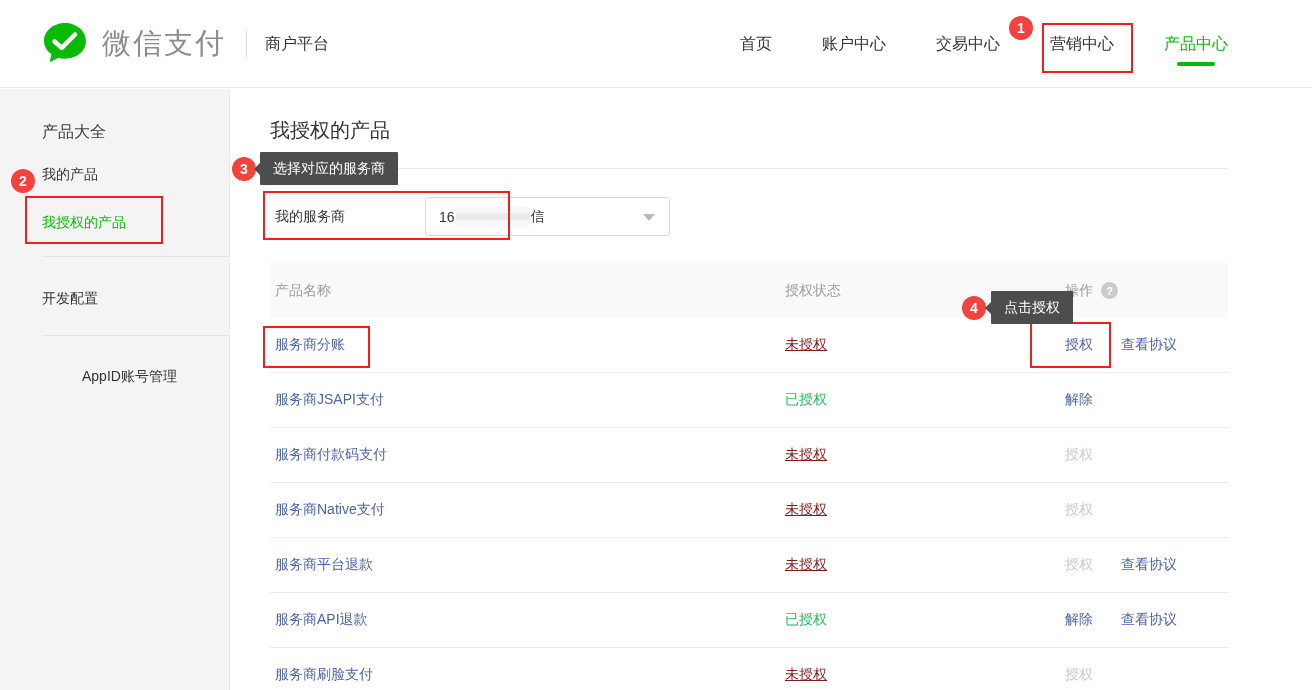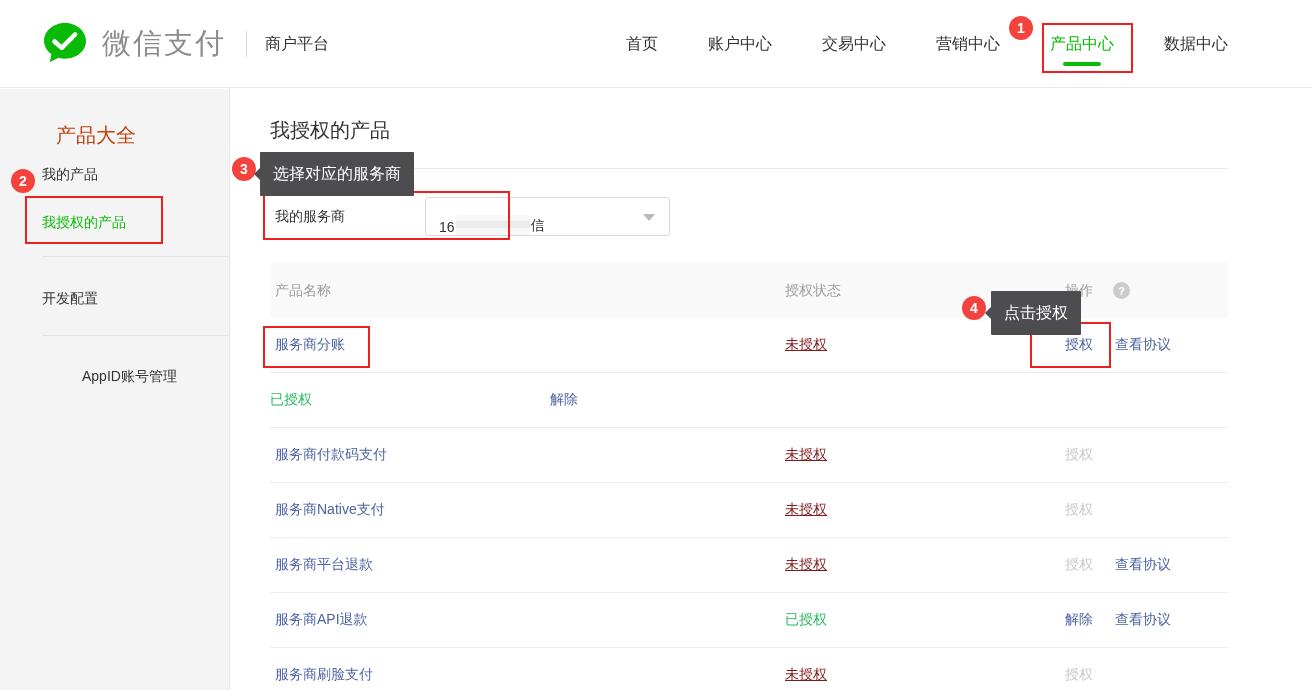--- a/index.html
+++ b/index.html
@@ -18,68 +18,68 @@
     align-items:center; gap:50px; }
   .nav-item { font-size:16px; color:#333; cursor:pointer; position:relative;
     height:88px; display:flex; align-items:center; }
   .nav-item.active { color:#09bb07; }
   .nav-underline { position:absolute; left:50%; transform:translateX(-50%);
     bottom:22px; width:38px; height:4px; border-radius:2px; background:#09bb07; }
 
   
   .sidebar { position:absolute; left:0; top:89px; width:230px; height:601px;
     background:#f4f4f5; border-right:1px solid #e9e9e9; }
-  .side-section { position:absolute; left:56px; top:33px; font-size:20px; color:#c2410c; }
+  .side-section { position:absolute; left:42px; top:33px; font-size:16px; color:#404040; }
   .side-item { position:absolute; left:42px; font-size:14px; color:#333; cursor:pointer; }
   .side-item.active { color:#09bb07; }
   .side-divider { position:absolute; left:42px; right:0; height:1px; background:#e3e3e3; }
 
   
   .main { position:absolute; left:230px; top:89px; width:1082px; height:601px; background:#fff; }
   .page-title { position:absolute; left:40px; top:28px; font-size:20px; color:#333; font-weight:400; }
   .title-hr { position:absolute; left:40px; top:79px; width:958px; height:1px; background:#e8e8e8; }
 
   .form-label { position:absolute; left:45px; top:119px; font-size:14px; color:#333; }
   .provider-select { position:absolute; left:195px; top:108px; width:245px; height:39px;
     border:1px solid #d9d9d9; border-radius:3px; background:#fff; display:flex;
-    align-items:flex-end; padding-left:13px; font-size:14px; color:#333; cursor:pointer; }
+    align-items:center; padding-left:13px; font-size:14px; color:#333; cursor:pointer; }
   .mosaic { display:inline-block; width:74px; height:20px; margin:0 1px; vertical-align:middle;
     background-image:
       repeating-linear-gradient(0deg,#f7f7f7 0 7px,#ebebeb 7px 14px),
       repeating-linear-gradient(90deg,rgba(255,255,255,.9) 0 7px,rgba(228,228,228,.9) 7px 14px);
     border-radius:2px; }
   .select-caret { position:absolute; right:14px; top:16px; width:0; height:0;
     border-left:6px solid transparent; border-right:6px solid transparent;
     border-top:7px solid #b9b9b9; }
 
   
   .table { position:absolute; left:40px; top:174px; width:958px; }
   .t-head { display:flex; height:55px; align-items:center; background:#f9f9f9;
     font-size:14px; color:#9c9c9c; }
   .t-row { display:flex; height:55px; align-items:center; background:#fff;
     border-bottom:1px solid #ececec; font-size:14px; }
   .col-name { width:515px; padding-left:5px; }
   .col-status { width:280px; }
-  .col-action { flex:1; display:flex; gap:22px; align-items:center; }
+  .col-action { flex:1; display:flex; gap:28px; align-items:center; }
   .link { color:#4d64a2; cursor:pointer; }
   .action-disabled { color:#c9c9c9; }
   .status-none { color:#7f1d1d;text-decoration:underline; }
   .status-ok { color:#28b95f; }
   .help-icon { display:inline-flex; width:17px; height:17px; border-radius:50%;
     background:#cbcbcb; color:#fff; font-size:11px; font-weight:bold;
     align-items:center; justify-content:center; margin-left:8px; vertical-align:-3px; cursor:pointer; }
-  .t-head .col-action { gap:12px; }
+  .t-head .col-action { gap:0; }
 
   
   .red-box { position:absolute; border:2px solid #f01f1f; background:transparent;
     pointer-events:none; z-index:40; }
   .badge { position:absolute; width:24px; height:24px; border-radius:50%; background:#f4423c;
     color:#fff; font-size:14px; font-weight:bold; display:flex; align-items:center;
     justify-content:center; z-index:50; }
-  .tip { position:absolute; height:44px; background:#4d4d50; color:#fff; font-size:16px;
+  .tip { position:absolute; height:33px; background:#4d4d50; color:#fff; font-size:14px;
     display:flex; align-items:center; padding:0 13px; z-index:50; border-radius:1px; }
   .tip:before { content:""; position:absolute; left:-6px; top:50%; margin-top:-6px;
     border-top:6px solid transparent; border-bottom:6px solid transparent;
     border-right:6px solid #4d4d50; width:0; height:0; }
 </style>
 </head>
 <body>
 
 <div class="header">
   <div class="brand">
@@ -93,21 +93,20 @@
   </div>
   <div class="topnav">
     <div class="nav-item">首页</div>
     <div class="nav-item">账户中心</div>
     <div class="nav-item">交易中心</div>
     <div class="nav-item">营销中心</div>
     <div class="nav-item active">
       <span>产品中心</span>
       <span class="nav-underline"></span>
     </div>
-    <div class="nav-item">数据中心</div>
   </div>
 </div>
 
 <div class="sidebar">
   <div class="side-section">产品大全</div>
   <div class="side-item" style="top:77px;">我的产品</div>
   <div class="side-item active" style="top:125px;">我授权的产品</div>
   <div class="side-divider" style="top:167px;"></div>
   <div class="side-item" style="top:201px;">开发配置</div>
   <div class="side-divider" style="top:246px;"></div>
@@ -138,20 +137,21 @@
 
     <div class="t-row">
       <div class="col-name"><span class="link">服务商分账</span></div>
       <div class="col-status status-none">未授权</div>
       <div class="col-action">
         <span class="link">授权</span>
         <span class="link">查看协议</span>
       </div>
     </div>
     <div class="t-row">
+      <div class="col-name"><span class="link">服务商JSAPI支付</span></div>
       <div class="col-status status-ok">已授权</div>
       <div class="col-action">
         <span class="link">解除</span>
       </div>
     </div>
     <div class="t-row">
       <div class="col-name"><span class="link">服务商付款码支付</span></div>
       <div class="col-status status-none">未授权</div>
       <div class="col-action">
         <span class="action-disabled">授权</span>

